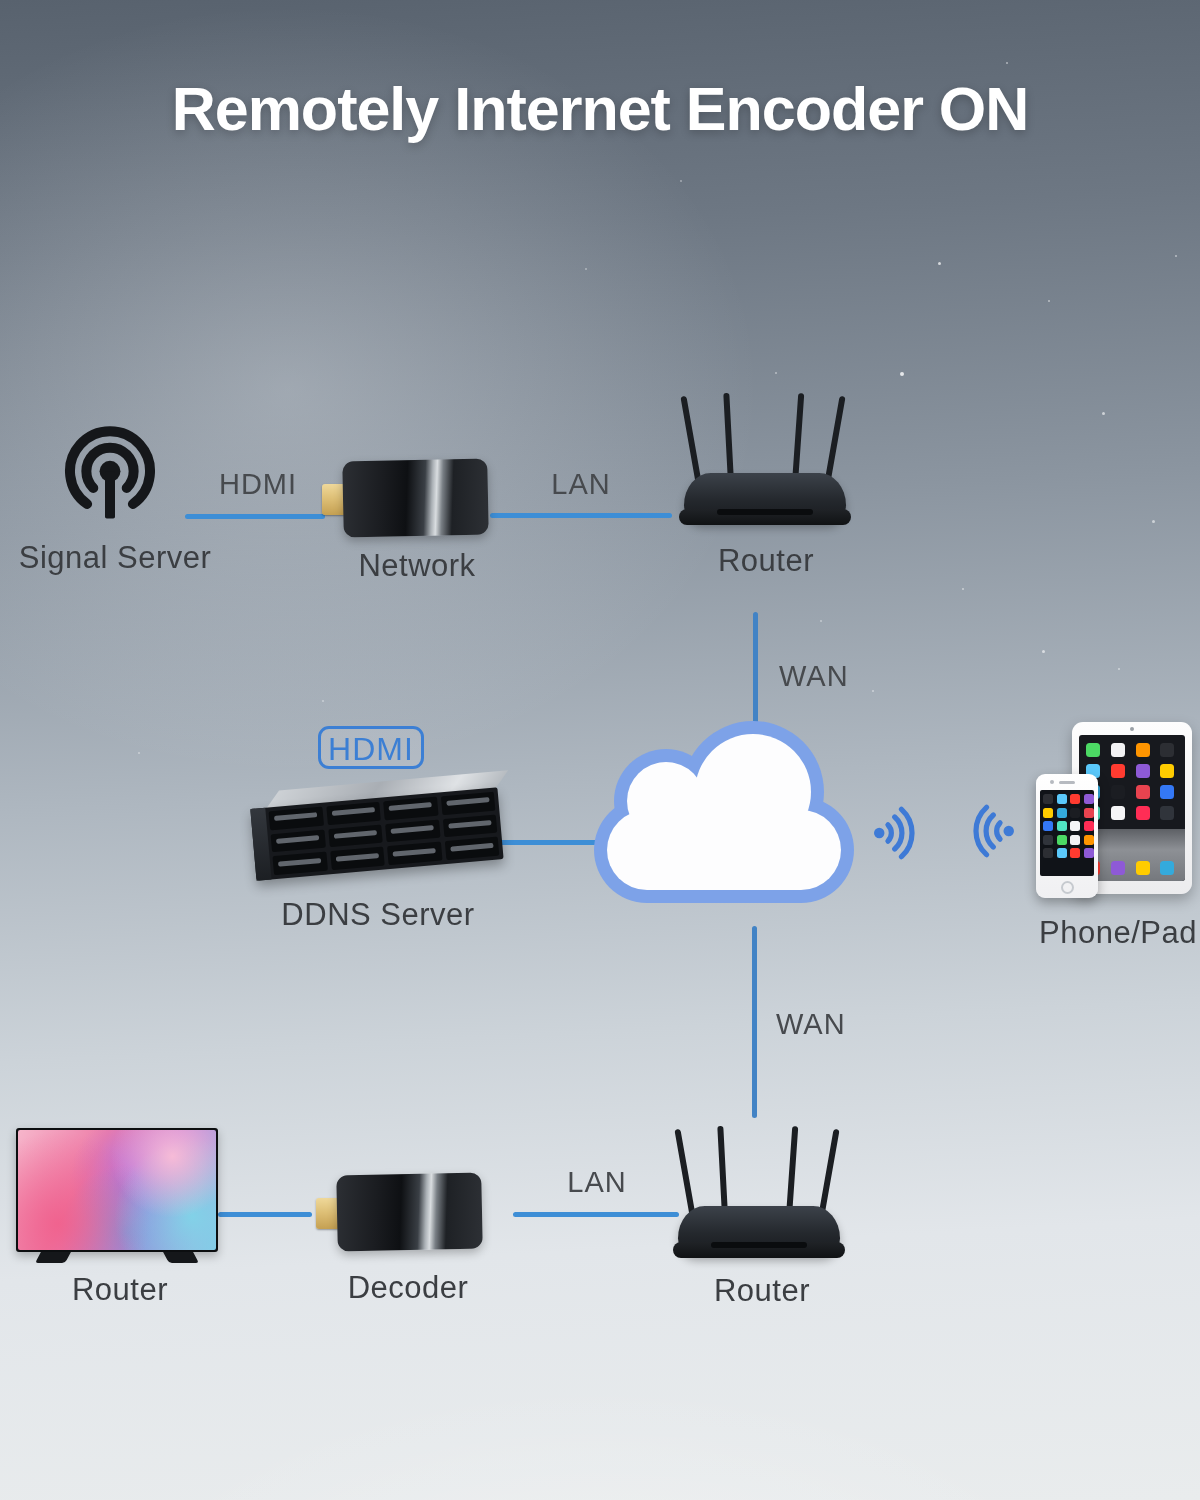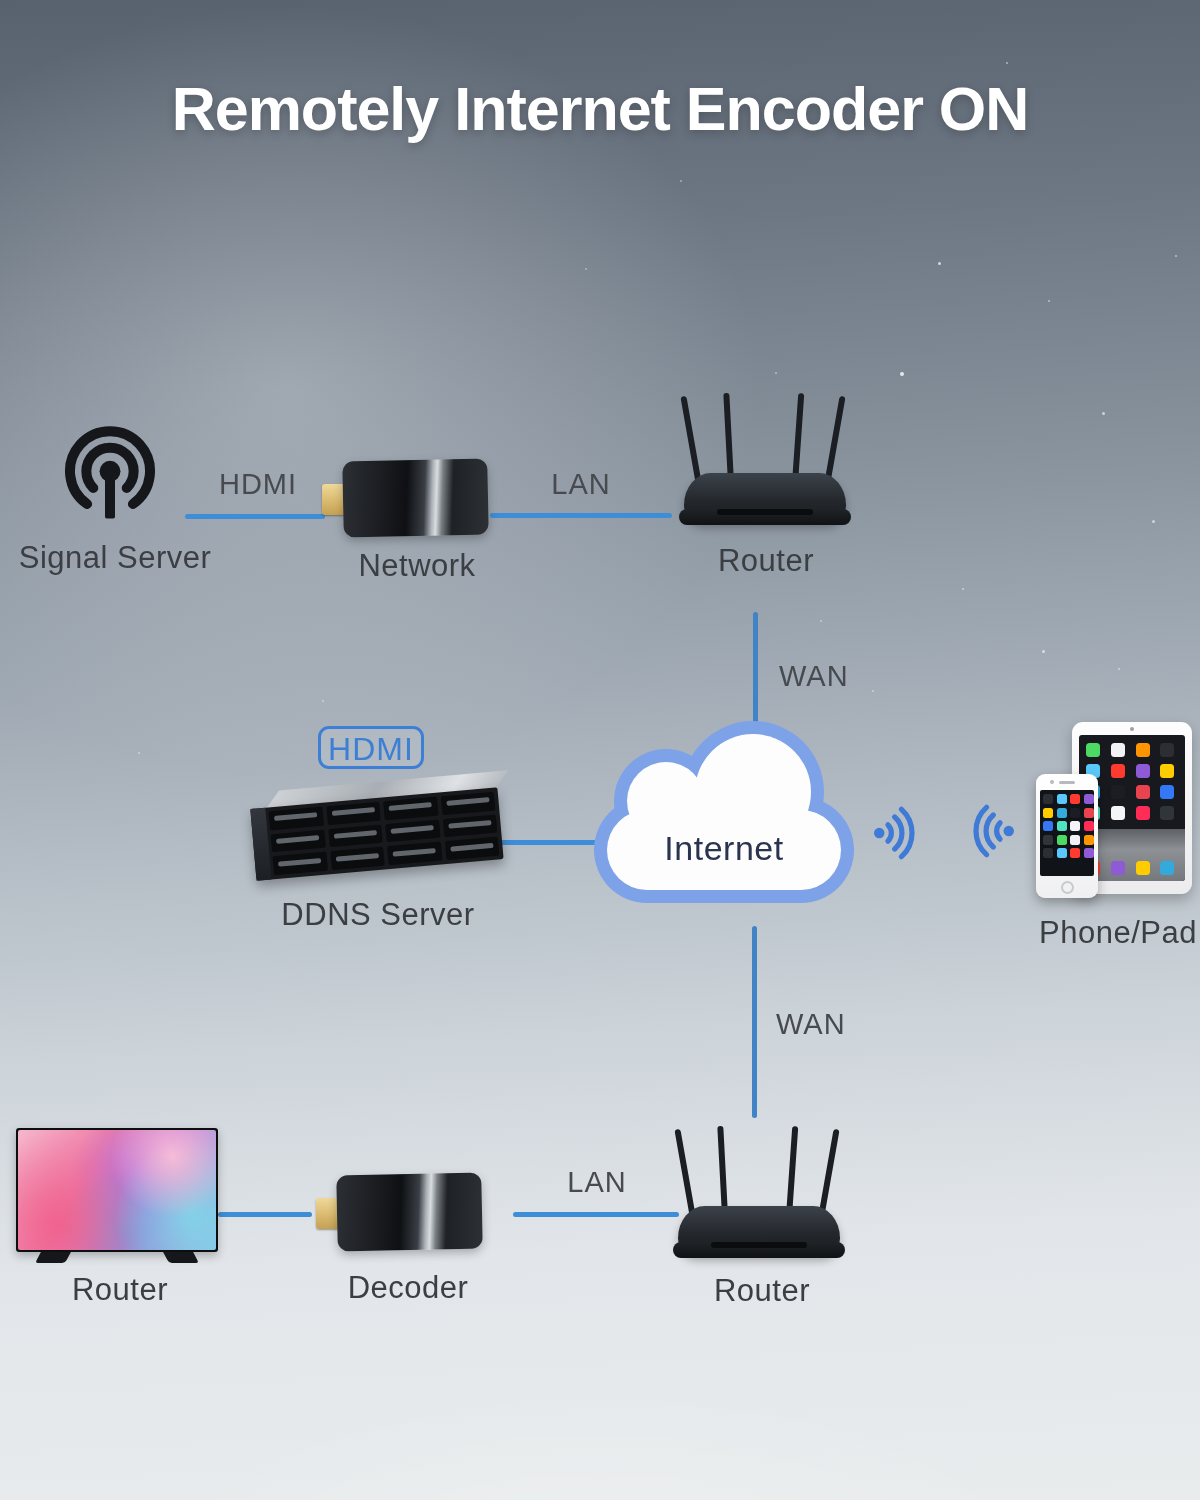--- a/index.html
+++ b/index.html
@@ -209,21 +209,20 @@
   </div>
   <div class="abs dev-label centered" style="left:378px;top:897px;">DDNS Server</div>
 
   <div class="abs cloud">
     <div class="shape blue b-c1"></div>
     <div class="shape blue b-c2"></div>
     <div class="shape blue b-pill"></div>
     <div class="shape white w-c1"></div>
     <div class="shape white w-c2"></div>
     <div class="shape white w-pill"></div>
-    <div class="cloud-label">Internet</div>
   </div>
 
   <div class="abs wifi" style="left:872px;top:804px;">
     <svg width="58" height="58" viewBox="0 0 60 60">
       <circle cx="7.5" cy="30" r="5.4" fill="#3e7ad6"></circle>
       <path d="M 16.5 21.5 A 12 12 0 0 1 16.5 38.5" fill="none" stroke="#3e7ad6" stroke-width="5.4" stroke-linecap="round"></path>
       <path d="M 23.5 13.5 A 22 22 0 0 1 23.5 46.5" fill="none" stroke="#3e7ad6" stroke-width="5.4" stroke-linecap="round"></path>
       <path d="M 30.5 5.5 A 33 33 0 0 1 30.5 54.5" fill="none" stroke="#3e7ad6" stroke-width="5.4" stroke-linecap="round"></path>
     </svg>
   </div>

